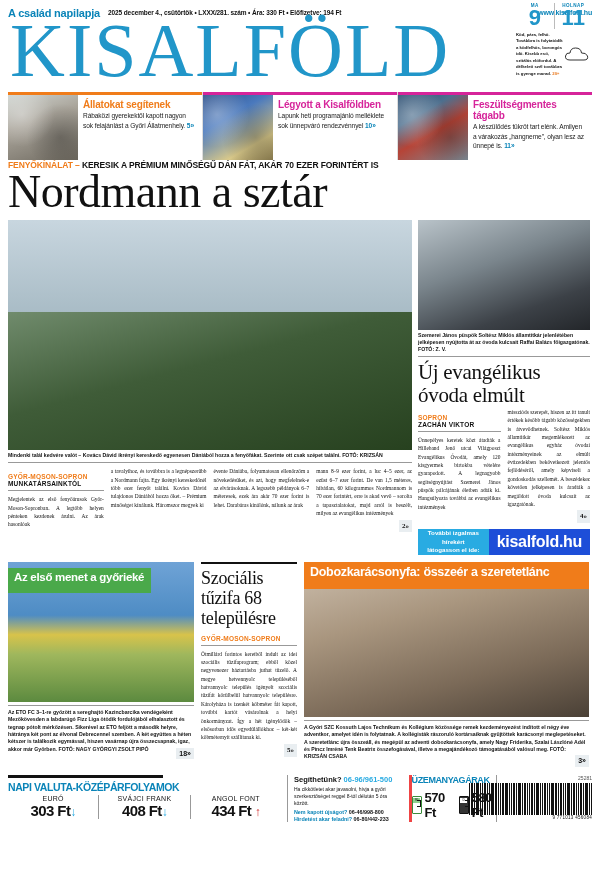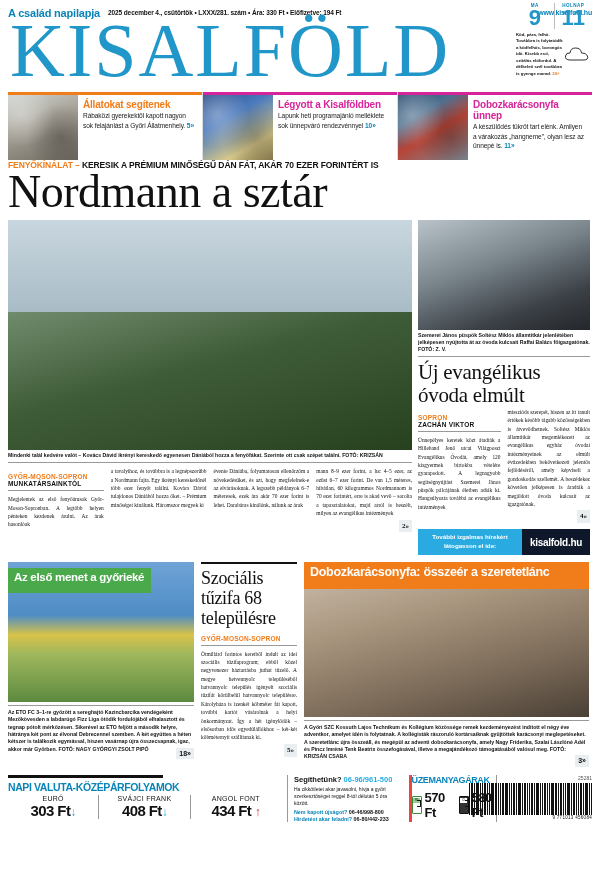--- a/index.html
+++ b/index.html
@@ -104,21 +104,21 @@
   .cols2 { display:flex; gap:7px; margin-top:2px; }
   .col { flex:1; }
   .body-txt { font-family:"Liberation Serif",serif; font-size:5.4px; line-height:1.55; text-align:justify; color:#111; }
   .body-txt p { margin-bottom:0; text-indent:5px; }
   .body-txt p.first { text-indent:0; }
   .jump { display:inline-block; background:#e9eef1; color:#111; font-weight:bold; font-size:7px; padding:1px 3px; float:right; margin-top:2px;}
 
   
   .kpromo { display:flex; align-items:center; background:#29abe2; height:26px; margin-top:6px; }
   .kpromo-txt { flex:1; color:#fff; font-size:6.2px; font-weight:bold; text-align:center; line-height:1.4; }
-  .kpromo-btn { background:#0f172a; color:#fff; font-size:10px; font-weight:bold; height:100%;
+  .kpromo-btn { background:#1d4ed8; color:#fff; font-size:16px; font-weight:bold; height:100%;
      display:flex; align-items:center; padding:0 8px; letter-spacing:-0.3px; }
 
   
   .bottom { display:flex; margin-top:7px; gap:7px; }
   .b1 { width:186px; }
   .b2 { width:96px; }
   .b3 { width:285px; }
 
   .b-photo { width:100%; position:relative; overflow:hidden; }
   .b1 .b-photo { height:140px; background:linear-gradient(180deg,#6fa3d6 0%,#4e8cc4 38%,#d8c34a 52%,#9fb75d 66%,#5c8a3f 100%); }
@@ -221,21 +221,21 @@
         <div class="promo-body">
           <span>Lapunk heti programajánló melléklete sok ünnepváró rendezvénnyel</span>
           <span class="pgref">10»</span>
         </div>
       </div>
     </div>
     <div class="promo-div"></div>
     <div class="promo-cell c2">
       <div class="promo-thumb ph ph-sofa"></div>
       <div class="promo-txt">
-        <div class="promo-title">Dobozkarácsonyfa ünnep</div>
+        <div class="promo-title">Feszültségmentes tágabb</div>
         <div class="promo-body">
           <span>A készülődés tükröt tart elénk. Amilyen a várakozás „hangneme”, olyan lesz az ünnepé is.</span>
           <span class="pgref">11»</span>
         </div>
       </div>
     </div>
   </div>
 
   <div class="kicker">
     <span class="k-hl">FENYŐKÍNÁLAT –</span>

